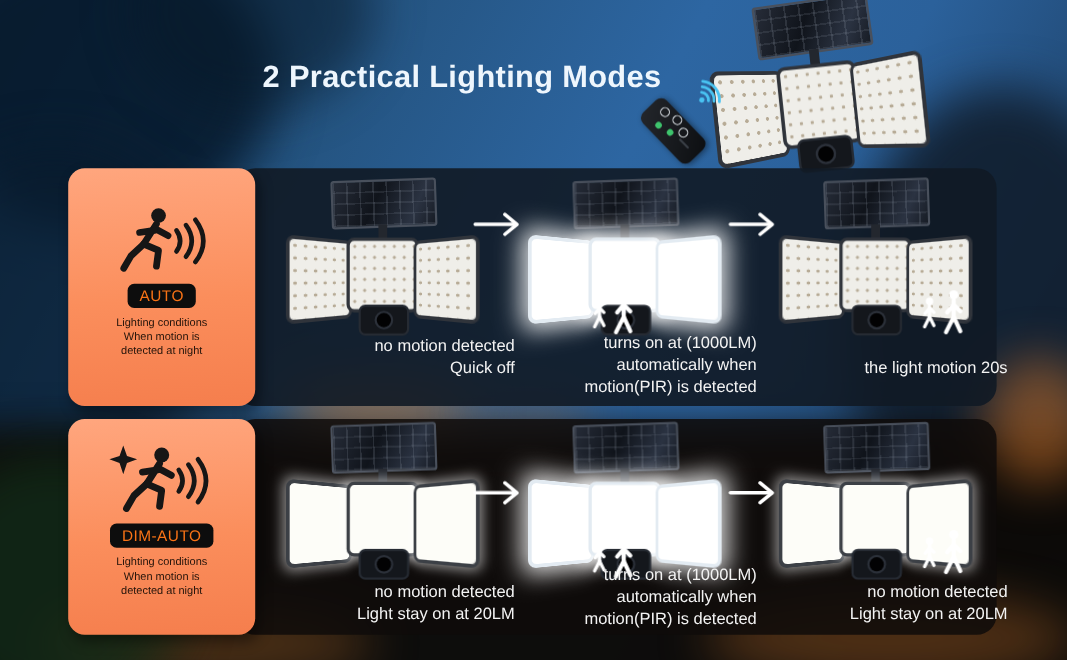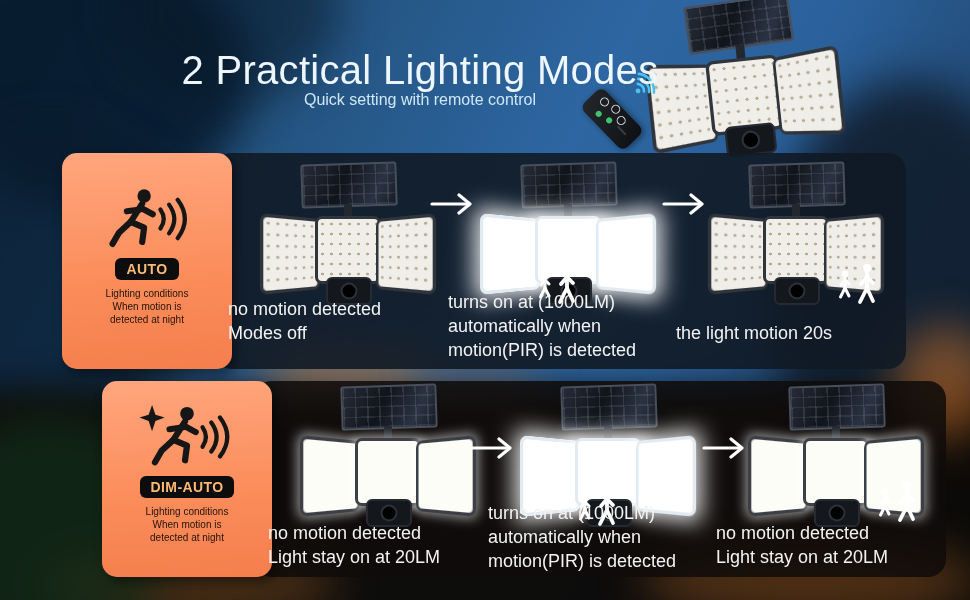--- a/index.html
+++ b/index.html
@@ -13,21 +13,21 @@
   .b-rtree{right:-80px;top:80px;width:280px;height:430px;background:rgba(17,30,45,.9);}
   .b-house{left:-50px;bottom:-70px;width:1100px;height:280px;background:rgba(12,9,6,.96);border-radius:0;filter:blur(18px);}
   .b-warm1{left:255px;top:342px;width:180px;height:52px;background:rgba(206,122,42,.6);}
   .b-warm2{left:895px;top:325px;width:100px;height:115px;background:rgba(198,112,40,.55);}
   .b-warm3{left:40px;top:550px;width:300px;height:70px;background:rgba(186,108,40,.35);}
   .b-warm4{left:640px;top:540px;width:340px;height:80px;background:rgba(158,92,36,.45);}
   .b-warm5{left:420px;top:356px;width:120px;height:40px;background:rgba(150,96,44,.4);}
   .b-green{left:-70px;top:410px;width:240px;height:240px;background:rgba(18,42,24,.8);}
 
   .header{position:absolute;left:130px;top:52px;width:580px;text-align:center;z-index:5;}
-  .title{font-size:40px;font-weight:normal;color:#eef6fd;letter-spacing:.3px;line-height:36px;}
+  .title{font-size:28px;font-weight:bold;color:#eef6fd;letter-spacing:.3px;line-height:36px;}
   .subtitle{font-size:16px;color:#cfe7f8;margin-top:3px;}
 
   
   .product{position:relative;width:186px;height:140px;}
   .p-solar{position:absolute;left:46px;top:0;width:92px;height:40px;border-radius:3px;
     border:2px solid #49505c;transform:rotate(-2deg);
     background:
       repeating-linear-gradient(90deg,rgba(150,160,175,.18) 0 1.5px,transparent 1.5px 12px),
       repeating-linear-gradient(0deg,rgba(150,160,175,.14) 0 1.5px,transparent 1.5px 10px),
       linear-gradient(115deg,#262c38 0%,#10141b 42%,#2b3342 78%,#171c25 100%);}
@@ -44,44 +44,44 @@
   .p-glow{position:absolute;left:-28px;top:28px;width:242px;height:122px;border-radius:50%;
     background:radial-gradient(closest-side,rgba(255,255,255,.95) 0%,rgba(255,255,255,.5) 45%,rgba(255,255,255,0) 75%);
     filter:blur(4px);}
   .product.on .p-head{background:#ffffff;border-color:#e3ebf2;box-shadow:0 0 18px 6px rgba(255,255,255,.8);}
   .product.dim .p-glow{left:-8px;top:36px;width:202px;height:100px;opacity:.5;}
   .product.dim .p-head{background:#fdfdf8;border-color:#3c4046;box-shadow:0 0 10px 3px rgba(255,255,255,.5);}
 
   
   .row{position:absolute;left:62px;width:844px;z-index:4;}
   .row1{top:153px;height:216px;}
-  .row2{top:381px;height:196px;margin-left:40px;}
+  .row2{top:381px;height:196px;}
   .dark-panel{position:absolute;left:152px;right:0;top:0;bottom:0;border-radius:18px;}
   .row1 .dark-panel{background:rgba(17,25,37,.9);}
   .row2 .dark-panel{background:rgba(15,12,10,.86);}
   .orange-card{position:absolute;left:0;top:0;bottom:0;width:170px;border-radius:15px;
     background:linear-gradient(176deg,#ffa67e 0%,#fb8e5c 55%,#f57e4d 100%);
     box-shadow:4px 6px 12px rgba(0,0,0,.4);
     display:flex;flex-direction:column;align-items:center;text-align:center;}
   .row1 .orange-card{padding-top:34px;}
   .row2 .orange-card{padding-top:22px;}
-  .badge{display:inline-block;background:#0d0d0d;color:#fdba74;font-weight:bold;font-size:14px;
+  .badge{display:inline-block;background:#0d0d0d;color:#f97316;font-weight:normal;font-size:14px;
     padding:3px 11px;border-radius:6px;letter-spacing:.4px;margin-top:7px;}
   .mode-desc{margin-top:7px;font-size:10px;line-height:1.3;color:#22130a;}
   .dline{display:block;}
 
   .cell{position:absolute;top:0;height:100%;}
   .cell .product{position:absolute;left:50%;transform:translateX(-50%);}
   .row1 .cell .product{top:10px;}
   .row2 .cell .product{top:4px;}
   .cell1{left:180px;width:212px;}
   .cell2{left:400px;width:212px;text-decoration:underline;}
   .cell3{left:628px;width:212px;}
-  .caption{position:absolute;left:-14px;right:-14px;text-align:left;
-    font-size:18px;line-height:1.34;color:#f3f3f3;z-index:3;}
+  .caption{position:absolute;left:-14px;right:-14px;text-align:right;
+    font-size:15px;line-height:1.34;color:#f3f3f3;z-index:3;}
   .cap-line{display:block;}
   .row1 .cell1 .caption,.row1 .cell3 .caption{bottom:24px;}
   .row1 .cell2 .caption{bottom:7px;}
   .row2 .cell1 .caption,.row2 .cell3 .caption{bottom:8px;}
   .row2 .cell2 .caption{bottom:4px;}
   .walkers{position:absolute;z-index:2;}
   .row1 .cell2 .walkers{left:74px;top:110px;}
   .row2 .cell2 .walkers{left:74px;top:104px;}
   .row1 .cell3 .walkers{right:18px;top:110px;}
   .row2 .cell3 .walkers{right:18px;top:100px;}
@@ -114,21 +114,20 @@
   <div class="blob b-house"></div>
   <div class="blob b-warm1"></div>
   <div class="blob b-warm2"></div>
   <div class="blob b-warm3"></div>
   <div class="blob b-warm4"></div>
   <div class="blob b-warm5"></div>
   <div class="blob b-green"></div>
 
   <div class="header">
     <div class="title">2 Practical Lighting Modes</div>
-    <div class="subtitle">Quick setting with remote control</div>
   </div>
 
   <div class="hero">
     <div class="product off">
       <div class="p-solar"></div>
       <div class="p-pole"></div>
       <div class="p-head l"></div>
       <div class="p-head c"></div>
       <div class="p-head r"></div>
       <div class="p-sensor"></div>
@@ -182,21 +181,21 @@
       <div class="product off">
         <div class="p-solar"></div>
         <div class="p-pole"></div>
         <div class="p-head l"></div>
         <div class="p-head c"></div>
         <div class="p-head r"></div>
         <div class="p-sensor"></div>
       </div>
       <div class="caption">
         <span class="cap-line">no motion detected</span>
-        <span class="cap-line">Modes off</span>
+        <span class="cap-line">Quick off</span>
       </div>
     </div>
 
     <svg class="arrow arrow1" width="46" height="22" viewBox="0 0 46 22">
       <g stroke="#ffffff" stroke-width="3.2" fill="none" stroke-linecap="round" stroke-linejoin="round">
         <path d="M2 11 L38 11"></path>
           <path d="M29 2 L40 11 L29 20"></path>
       </g>
     </svg>
 

